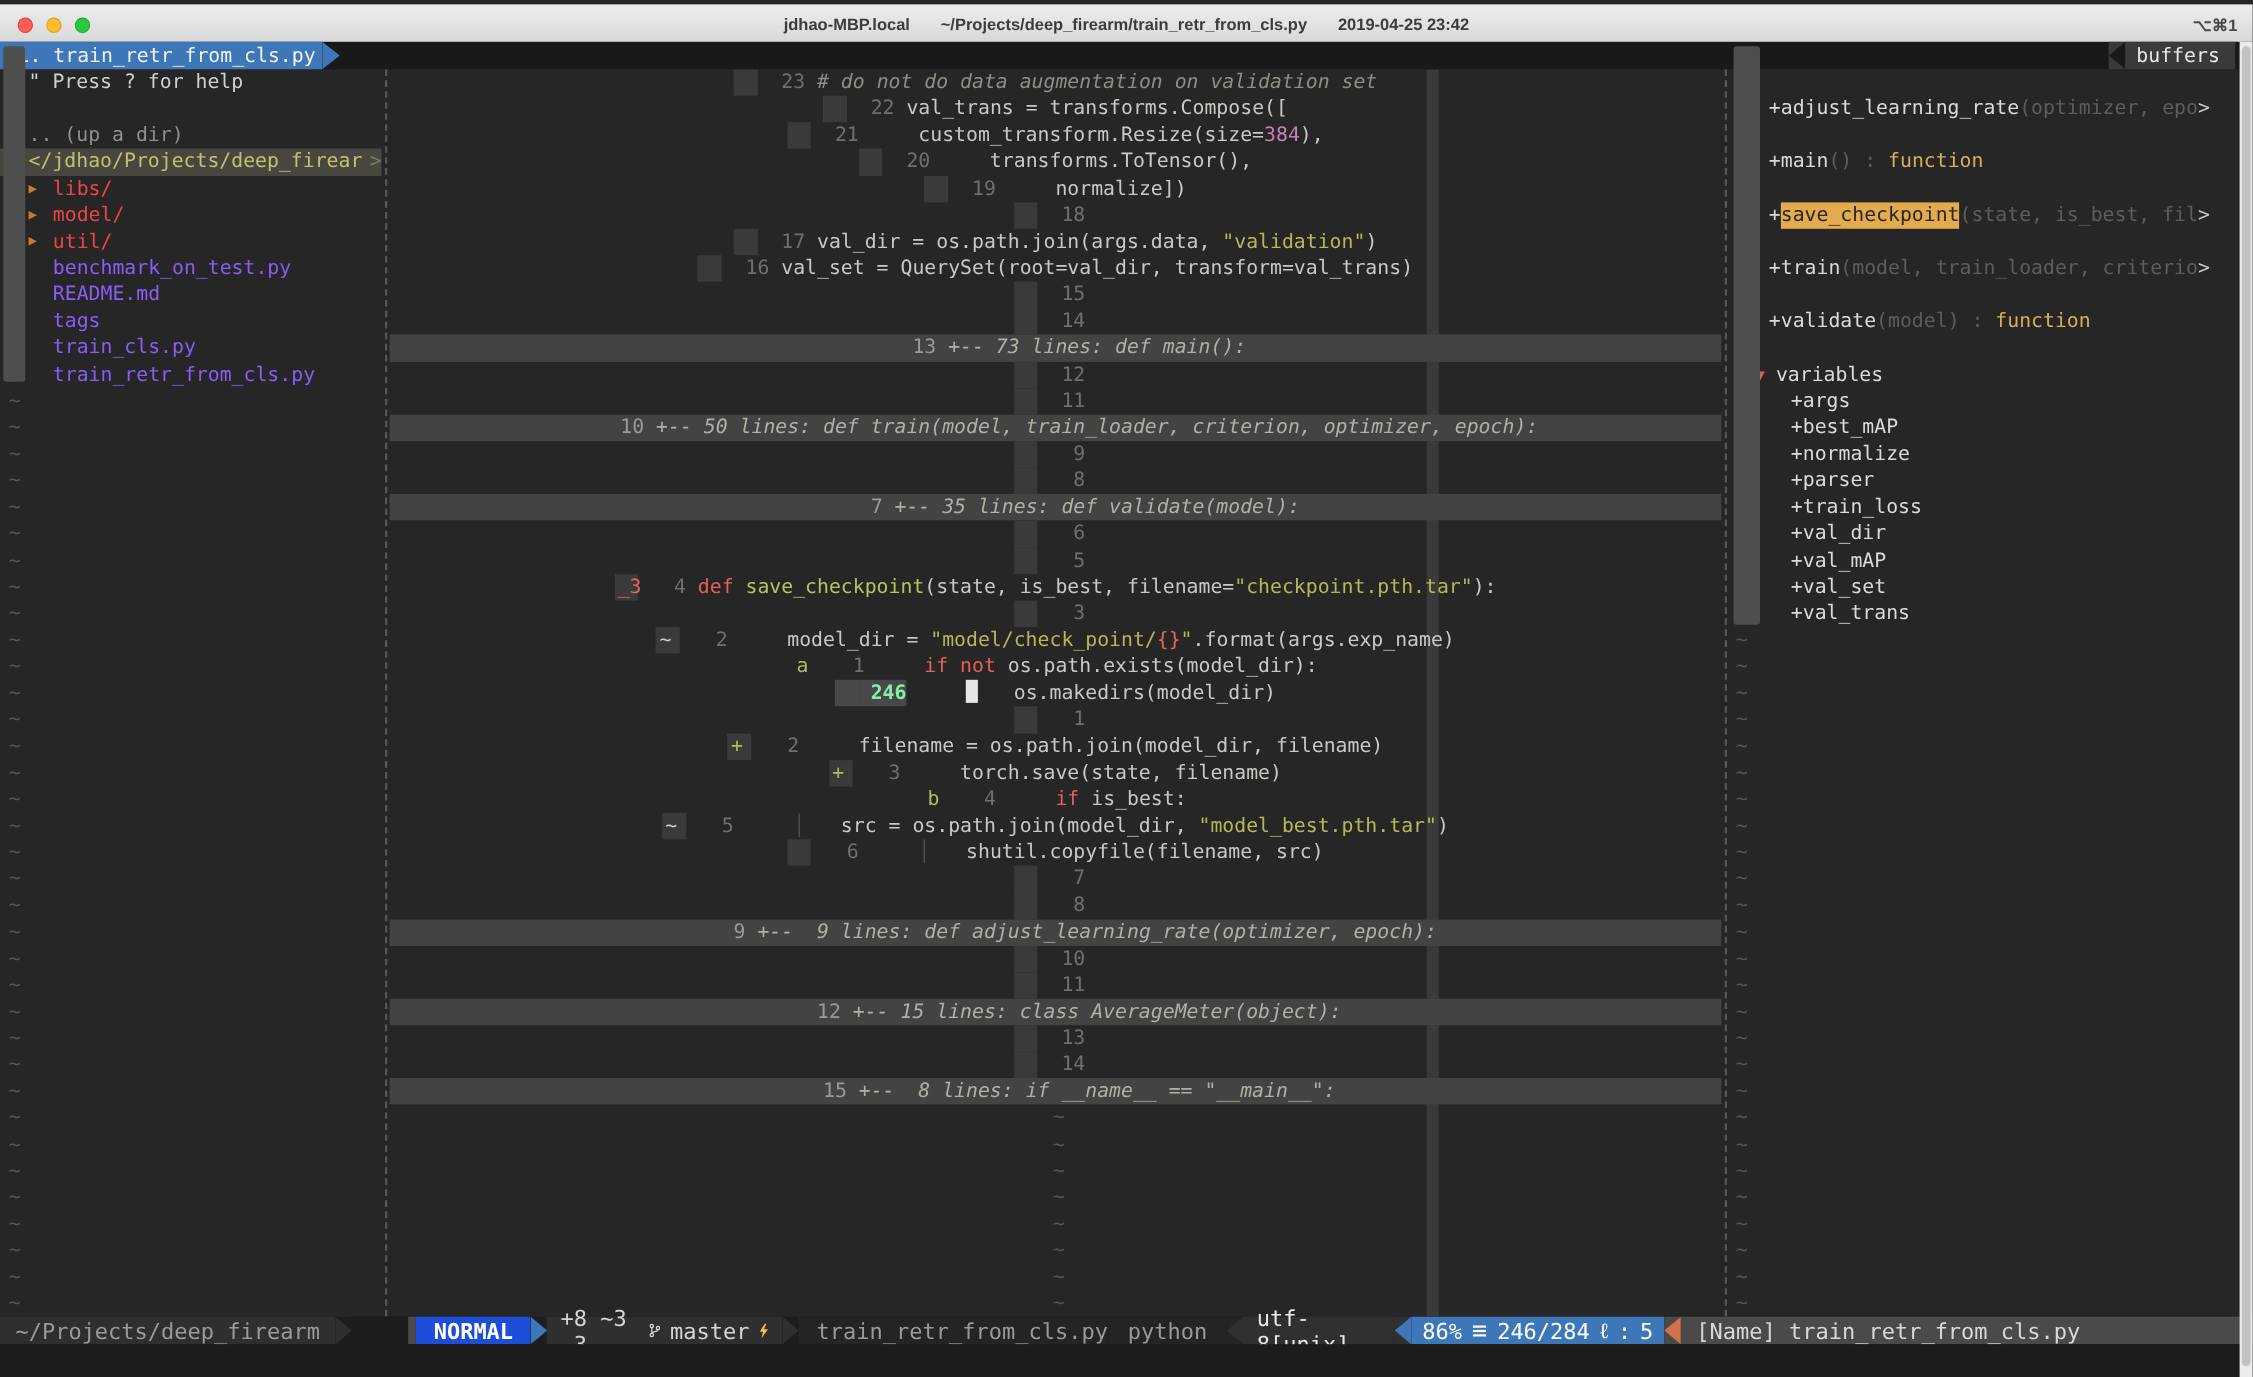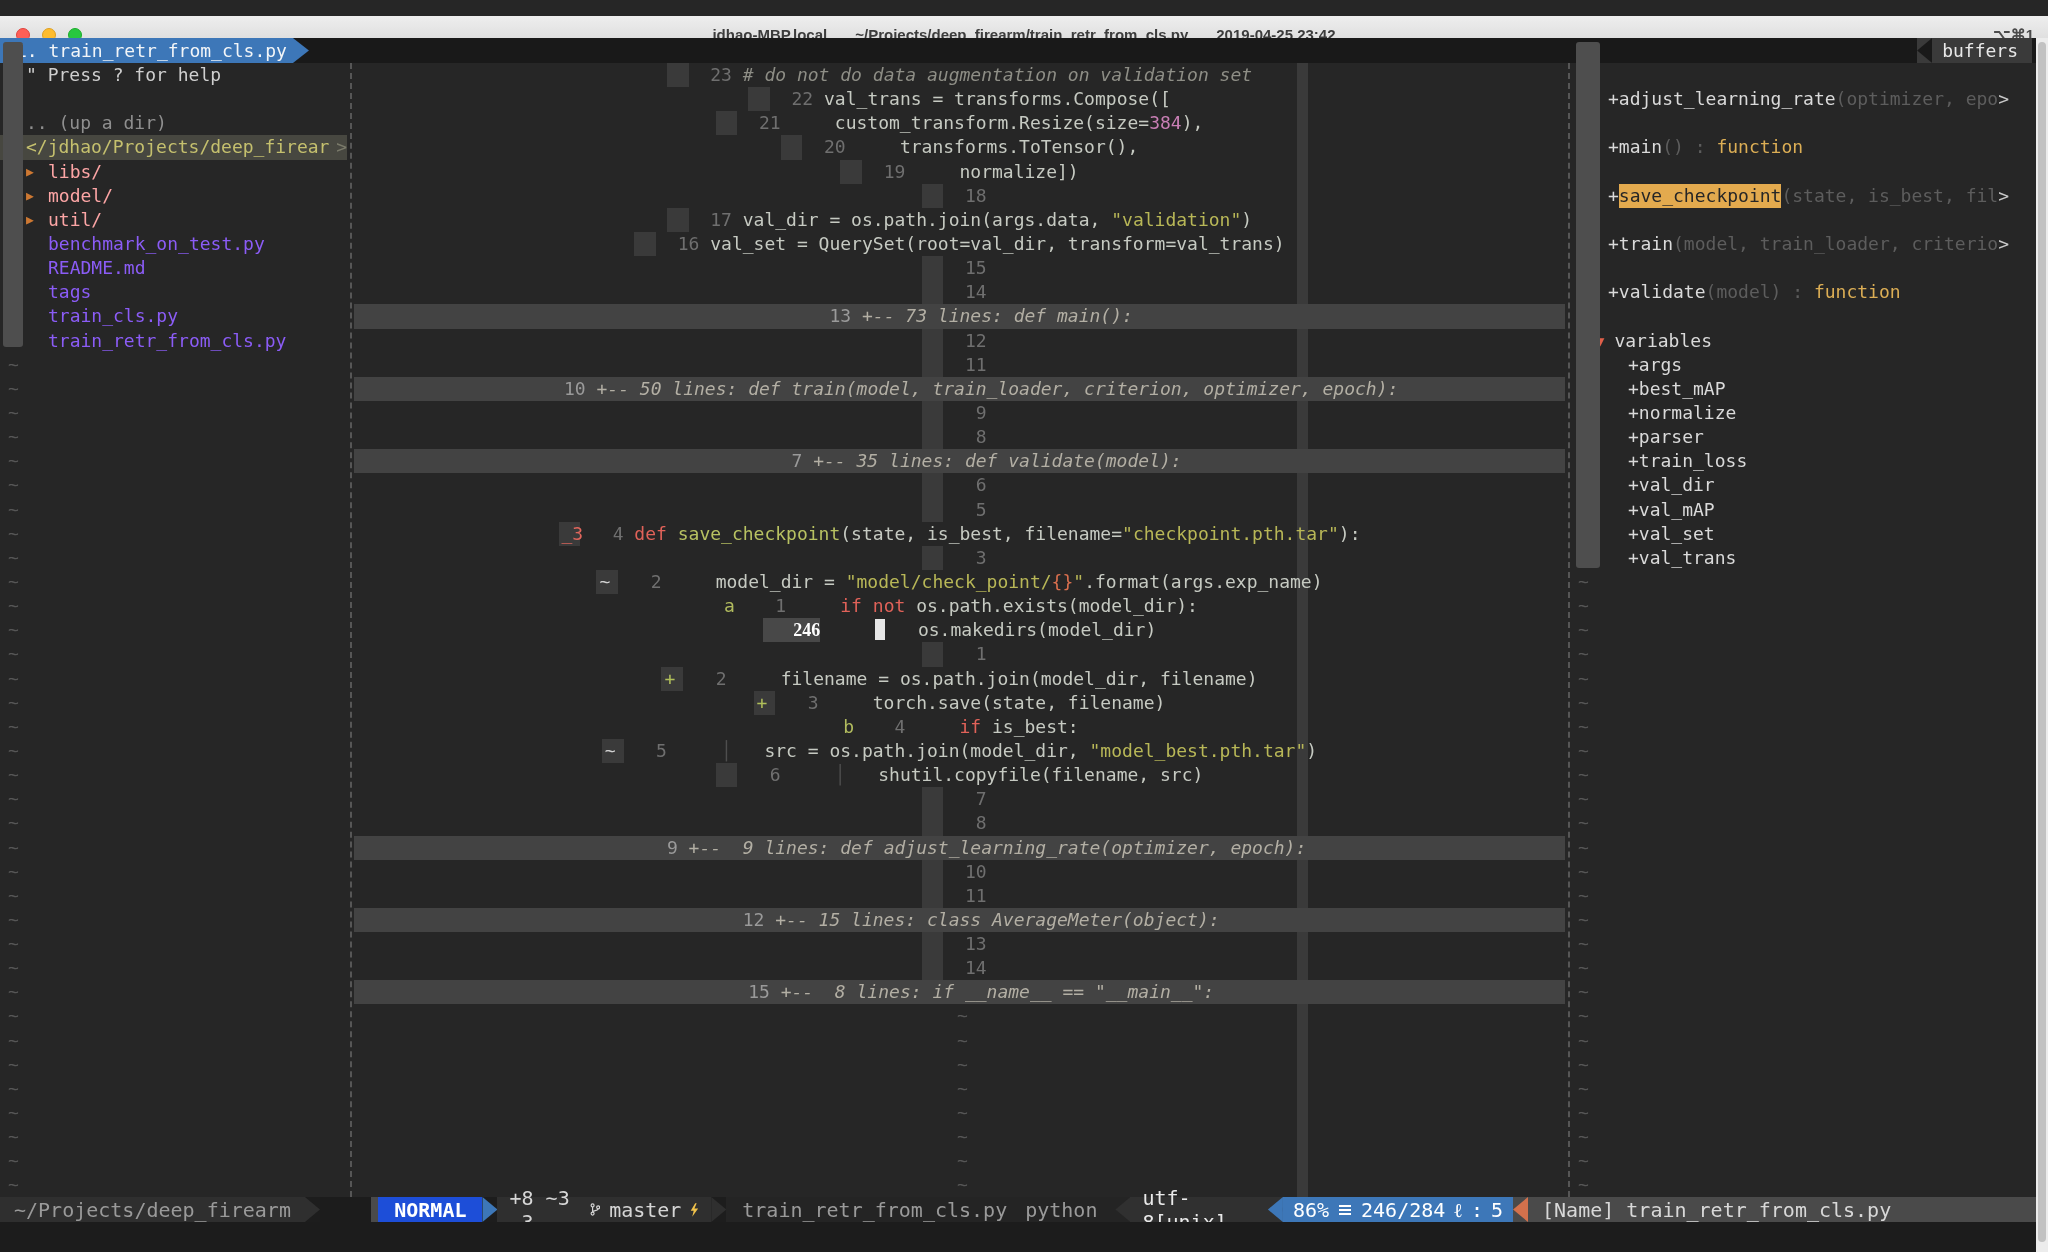--- a/index.html
+++ b/index.html
@@ -1,21 +1,21 @@
 <!DOCTYPE html>
 <html><head>
 <meta charset="utf-8">
 <style>
   * { margin:0; padding:0; box-sizing:border-box; }
   html,body { width:2048px; height:1252px; overflow:hidden; background:#262626; }
   .screen { position:relative; width:2048px; height:1252px;
             font-family:"DejaVu Sans Mono", monospace; font-size:18px; color:#c6cac2; }
 
   
-  .titlebar { position:absolute; left:0; top:16px; width:2048px; height:38px;
+  .titlebar { position:absolute; left:0; top:4px; width:2048px; height:38px;
               background:linear-gradient(#eeeeee,#d6d6d6); border-bottom:1px solid #a8a8a8;
               display:flex; align-items:center; justify-content:center;
               font-family:"Liberation Sans", sans-serif; font-size:15px; font-weight:600; color:#3c3c3c; }
   .lights { position:absolute; left:16px; top:0; height:38px; display:flex; align-items:center; gap:12px; }
   .light { width:14px; height:14px; border-radius:50%; }
   .lt-close { background:#ff5f57; border:1px solid #e0443e; }
   .lt-min   { background:#febc2e; border:1px solid #dea123; }
   .lt-zoom  { background:#28c840; border:1px solid #1dad2b; }
   .title-part { margin:0 14px; }
   .tb-shortcut { position:absolute; right:14px; color:#4a4a4a; font-weight:600; }
@@ -32,21 +32,21 @@
   .main { position:absolute; left:0; top:63px; width:2048px; height:1134px; overflow:hidden; }
   .row { height:24.15px; line-height:24.15px; white-space:pre; display:flex; position:relative; z-index:1;justify-content:center; }
 
   
   .nerdtree { position:absolute; left:0; top:0; width:347px; height:100%; overflow:hidden; }
   .nt-row { height:24.15px; line-height:24.15px; white-space:pre; padding-left:26px; display:flex; align-items:center; }
   .nt-help { color:#cfcfcf; }
   .nt-up   { color:#8f8f8f; }
   .nt-root { color:#c5c06e; }
   .nt-row.hl { background:#474740; }
-  .nt-dir  { color:#fca5a5; }
+  .nt-dir  { color:#ef4444; }
   .nt-file { color:#8b5cf6; }
   .nt-arrow { color:#cd7832; font-size:13px; width:22px; display:inline-block; }
   .nt-indent { display:inline-block; width:22px; }
   .nt-trunc { color:#7a7a6a; margin-left:auto; }
   .nt-tilde { color:#565656; padding-left:8px; }
 
   
   .wsep { position:absolute; top:0; height:100%; width:7px; }
   .wsep::before { content:""; position:absolute; left:3px; top:0; bottom:0; border-left:2px dashed #565656; }
   .sep1 { left:347px; } .sep2 { left:1565px; }
@@ -57,21 +57,21 @@
   .sign { flex:none; width:2ch; padding-left:3px; background:#3a3a3a; color:#d0d0d0; }
   .sign.del { color:#e0665c; } .sign.add { color:#b0bf5a; } .sign.chg { color:#d0d0d0; }
   .sign.mark { background:transparent; color:#b1bb5e; }
   .num { flex:none; width:4ch; text-align:right; color:#6f6f6f; }
   .codeln { margin-left:1ch; white-space:pre; }
   .row.fold { background:#434343; }
   .row.fold .sign { background:transparent; }
   .row.fold .num { color:#9a9a9a; }
   .foldtxt { color:#b3afa4; font-style:italic; }
   .row.cur .sign { background:#484848; }
-  .row.cur .num { background:#484848; color:#ffffff; font-weight:bold;font-family:Liberation Serif, serif; }
+  .row.cur .num { background:#484848; color:#86efac; font-weight:bold; }
   .row.tilde span { color:#565656; margin-left:6px; }
   .fg{color:#c6cac2} .k{color:#e06259} .f{color:#b8c262} .s{color:#b8b757}
   .n{color:#c97fb5} .c{color:#8e8e86;font-style:italic} .m{color:#d96f4e} .g{color:#4e4e4e}
   .cursor { display:inline-block; width:1ch; height:21px; background:#e6e6e6; vertical-align:middle; margin-top:-3px; }
 
   
   .tagbar { position:absolute; left:1572px; top:0; width:464px; height:100%; overflow:hidden; }
   .tg-row { height:24.15px; line-height:24.15px; white-space:pre; display:flex; align-items:center; }
   .tg-fn { padding-left:36px; } .tg-var { padding-left:56px; } .tg-hdr { padding-left:24px; }
   .tg-pre, .tg-name { color:#dadada; }

